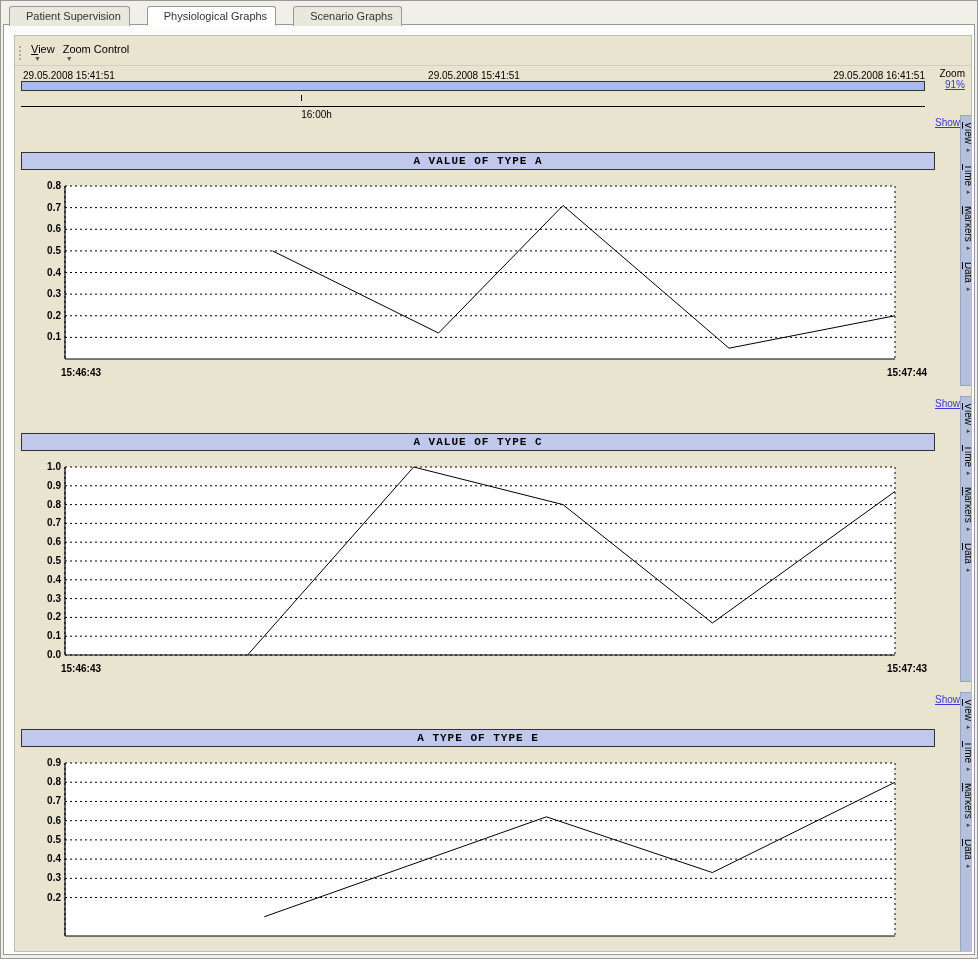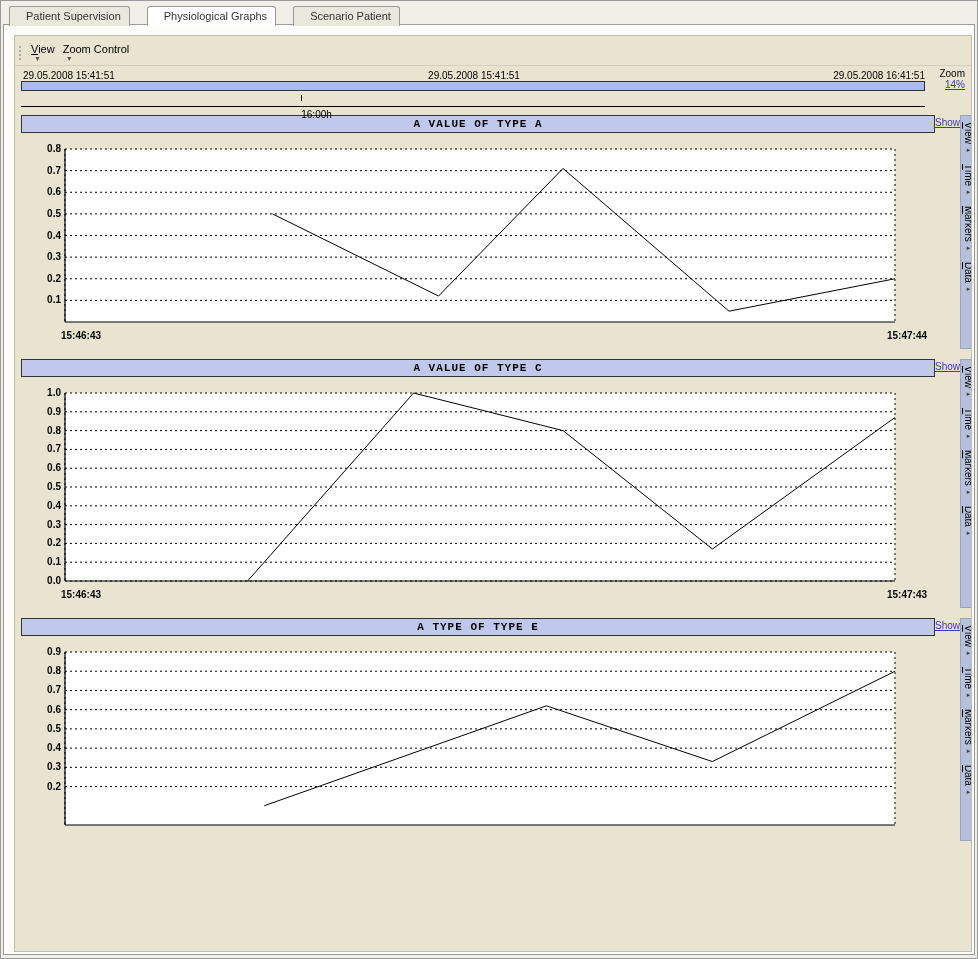--- a/index.html
+++ b/index.html
@@ -148,20 +148,21 @@
 }
 .chart-title {
   background: #c0c8ec;
   border: 1px solid #333;
   text-align: center;
   font-weight: bold;
   font-size: 11px;
   letter-spacing: 1px;
   padding: 2px 0;
   font-family: "Courier New", monospace;
+  margin-top: 37px;
 }
 .chart-body {
   background: #e8e4cf;
   padding: 10px 8px 8px 10px;
   position: relative;
 }
 .chart-svg {
   display: block;
 }
 .chart-xaxis {
@@ -202,21 +203,21 @@
 .zoom-label { font-size:10px; }
 .zoom-val { font-size:10px; color:#3838cc; text-decoration: underline; }
 </style>
 </head>
 <body>
 
 <div class="window">
   <div class="tabs-row">
     <div class="tab">Patient Supervision</div>
     <div class="tab active">Physiological Graphs</div>
-    <div class="tab">Scenario Patient</div>
+    <div class="tab">Scenario Graphs</div>
   </div>
   <div class="content-panel">
     <div class="inner-panel">
 
       <div class="toolbar">
         <div class="gripper"></div>
         <div class="menu-btn">
           <span><u>V</u><span>iew</span></span>
           <span class="dropdown-arrow">▼</span>
         </div>
@@ -227,21 +228,21 @@
       </div>
 
       <div class="timeline">
         <div class="timeline-labels">
           <span>29.05.2008 15:41:51</span>
           <span>29.05.2008 15:41:51</span>
           <span>29.05.2008 16:41:51</span>
         </div>
         <div class="timeline-right-block">
           <div class="zoom-label">Zoom</div>
-          <div class="zoom-val">14%</div>
+          <div class="zoom-val">91%</div>
         </div>
         <div class="timeline-bar-wrap">
           <div class="timeline-bar"></div>
         </div>
         <div class="timeline-ruler-wrap">
           <div class="timeline-tick">16:00h</div>
         </div>
       </div>
 
       <div class="charts-area" id="charts-area">

